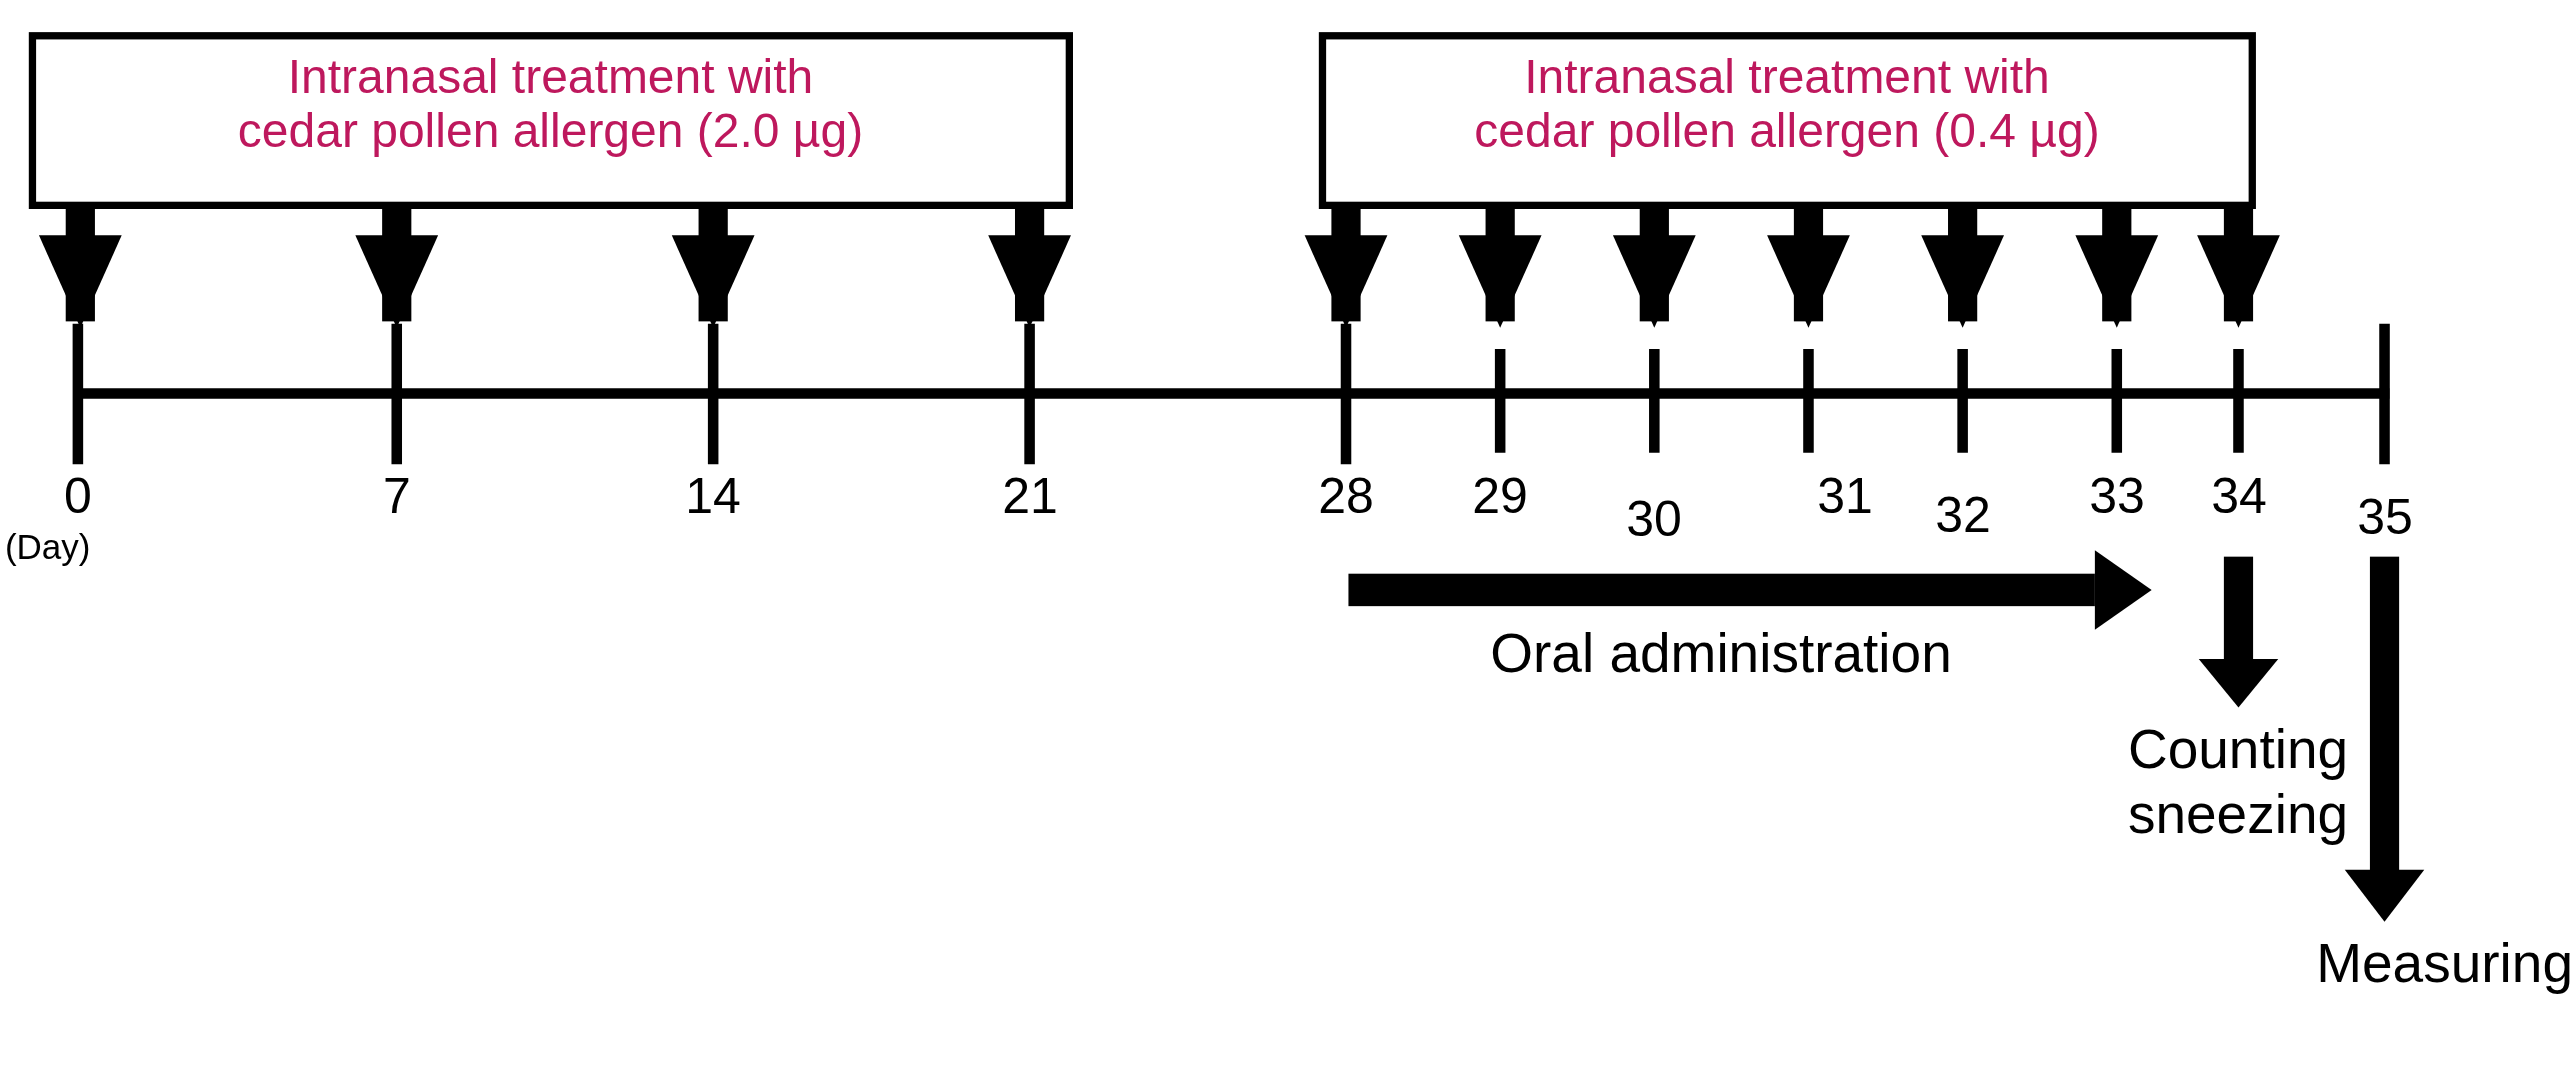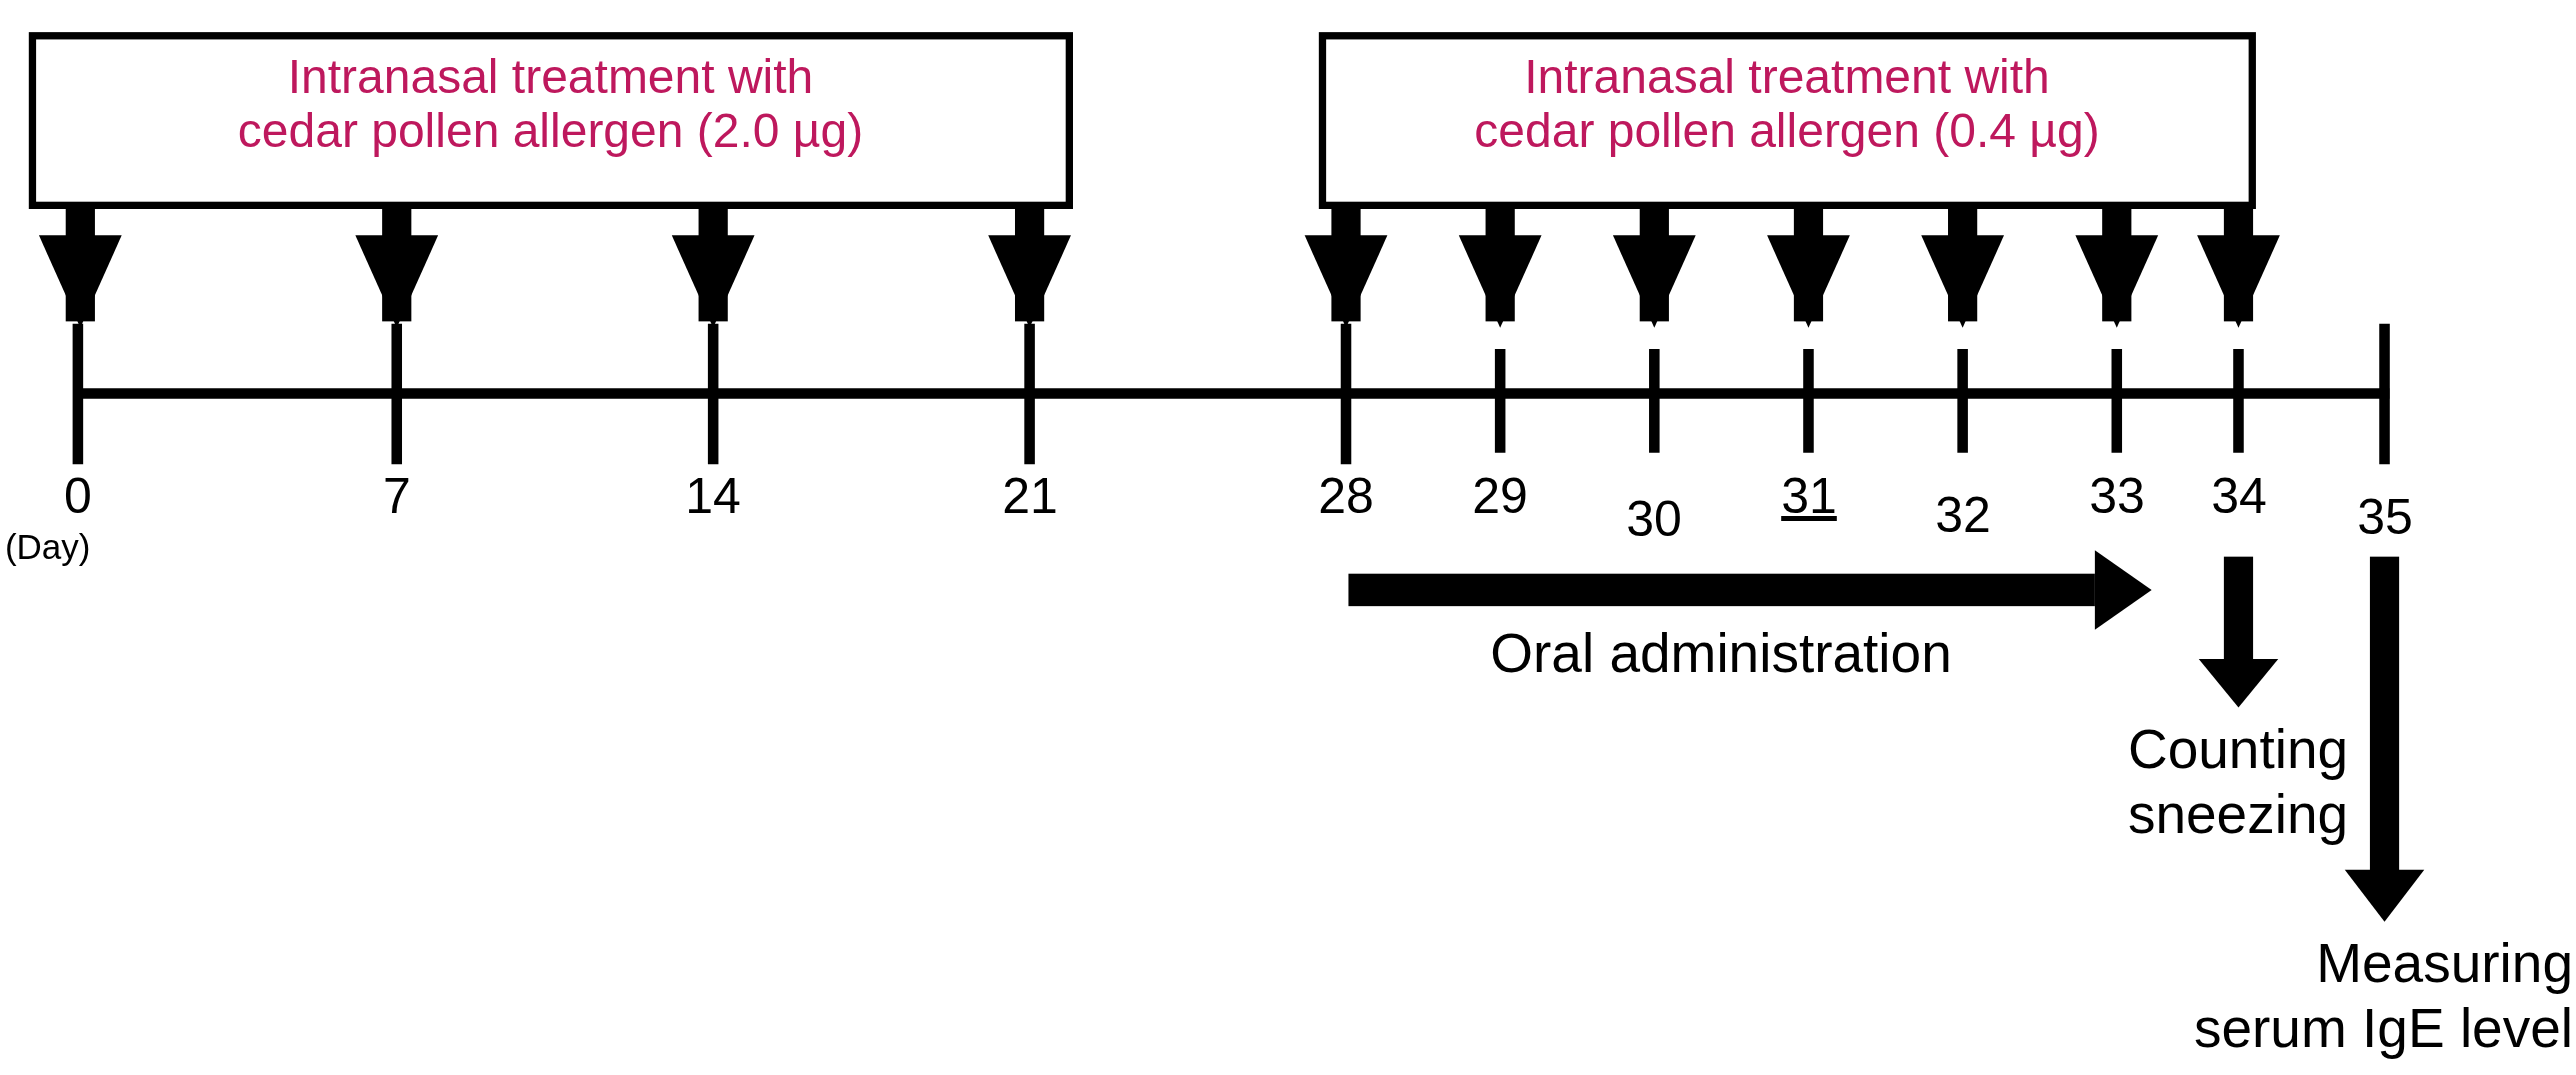--- a/index.html
+++ b/index.html
@@ -177,34 +177,33 @@
     <div>cedar pollen allergen (0.4 µg)</div>
   </div>
 
   <div class="day-tick-label" style="left:13px;   top:467px; width:130px;">0</div>
   <div class="day-tick-label" style="left:332px;  top:467px; width:130px;">7</div>
   <div class="day-tick-label" style="left:648px;  top:467px; width:130px;">14</div>
   <div class="day-tick-label" style="left:965px; top:467px; width:130px;">21</div>
   <div class="day-tick-label" style="left:1281px; top:467px; width:130px;">28</div>
   <div class="day-tick-label" style="left:1435px; top:467px; width:130px;">29</div>
   <div class="day-tick-label" style="left:1589px; top:490px; width:130px;text-align:center;">30</div>
-  <div class="day-tick-label" style="left:1744px; top:467px; width:130px;text-decoration:underline;">31</div>
+  <div class="day-tick-label" style="left:1780px; top:467px; width:130px;">31</div>
   <div class="day-tick-label" style="left:1898px; top:486px; width:130px;">32</div>
   <div class="day-tick-label" style="left:2052px; top:467px; width:130px;">33</div>
   <div class="day-tick-label" style="left:2174px; top:467px; width:130px;">34</div>
   <div class="day-tick-label" style="left:2320px; top:488px; width:130px;">35</div>
 
   <div class="unit-label" style="left:4.9px; top:527px;">(Day)</div>
 
   <div class="annotation-label centered" style="left:1348px; top:621px; width:746px;">Oral administration</div>
 
   <div class="annotation-label centered" style="left:2011px; top:717px; width:454px;">
     <div>Counting</div>
     <div>sneezing</div>
   </div>
 
   <div class="annotation-label right-aligned" style="left:1846px; top:931px; width:727px;">
     <div>Measuring</div>
-    <div>serum IgE level</div>
   </div>
 
 </div>
 
 
 </body></html>

